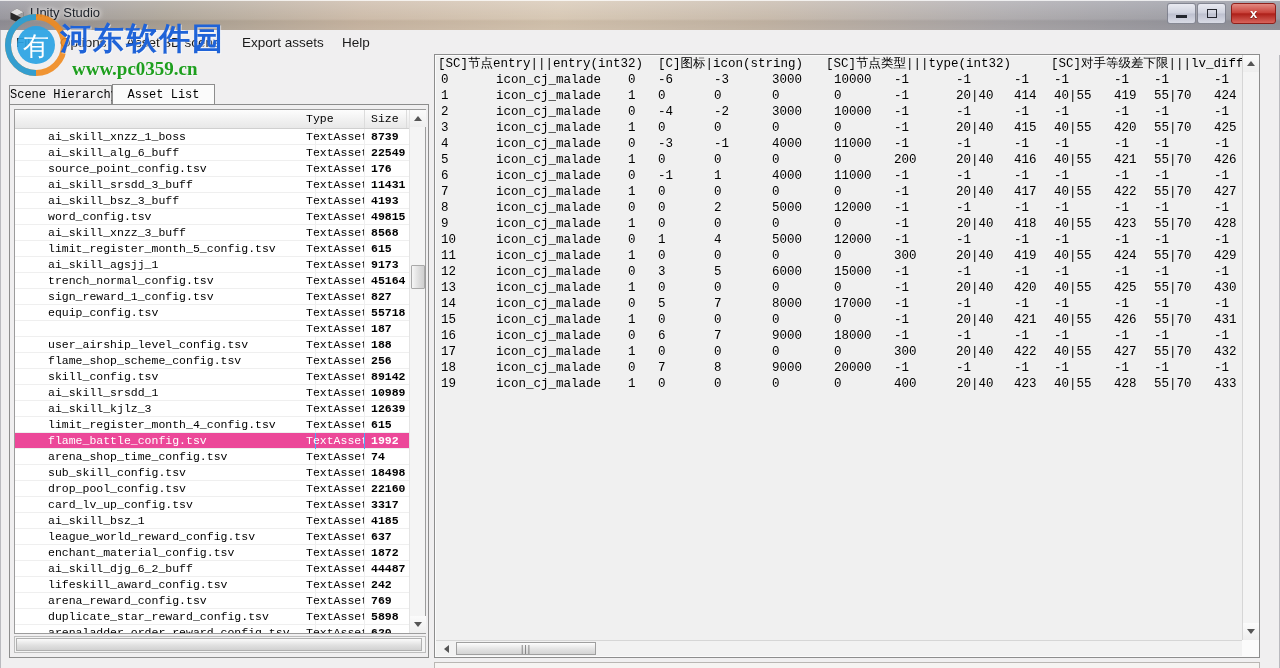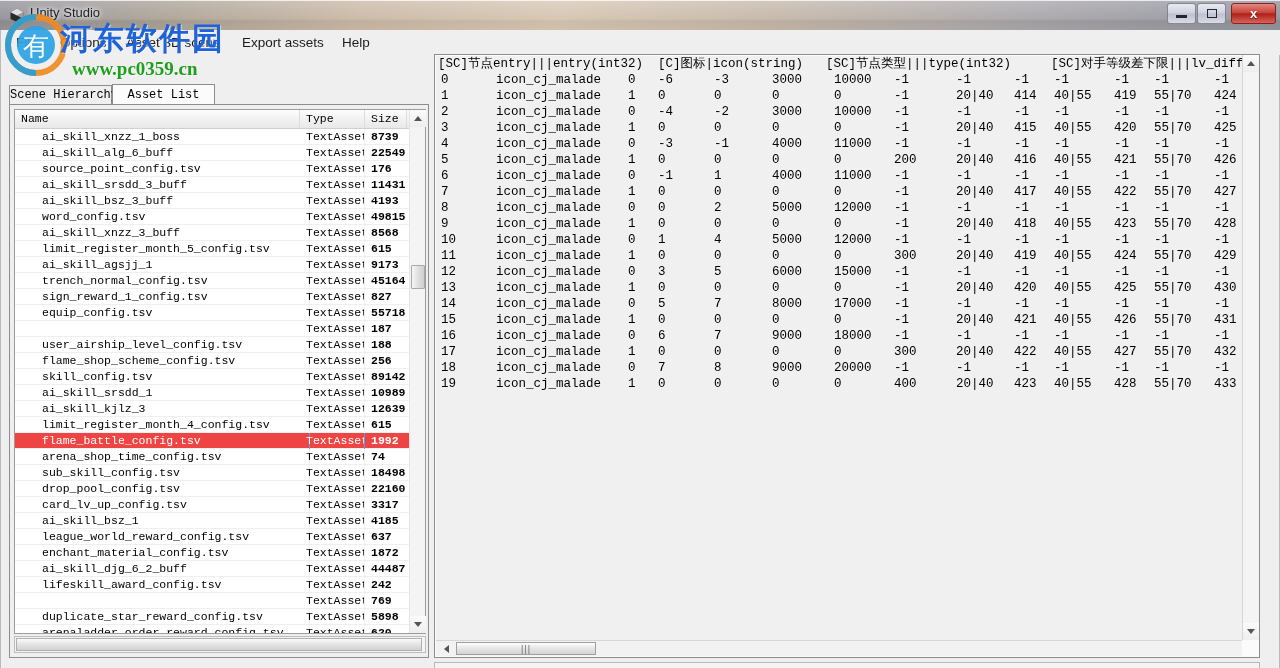--- a/index.html
+++ b/index.html
@@ -123,30 +123,30 @@
 
   #list-rows {
     position:absolute; left:0; top:19px; width:410px; height:504px;
     overflow:hidden;
   }
   .row {
     position:relative; height:16px; width:410px;
     border-bottom:1px solid #efefef;
     white-space:nowrap;
   }
-  .row.sel { background:#ef4444; }
+  .row.sel { background:#ec4899; }
   .cell {
     position:absolute; top:0; height:16px;
     font-family:"Liberation Mono","DejaVu Sans Mono",monospace;
     font-size:11.5px; color:#000; line-height:16px;
     padding-left:6px; white-space:nowrap; overflow:hidden;
     border-right:1px solid #efefef;
   }
   .row.sel .cell { color:#fff; border-right:1px solid #4aa6f5; }
-  .c-name { left:10px;    width:285px;padding-left:17px; }
+  .c-name { left:16px;    width:285px;padding-left:17px; }
   .c-type { left:285px; width:65px; }
   .c-size { left:350px; width:66px;font-weight:bold; }
 
   
   #left-vsb {
     position:absolute; left:394px; top:0; width:16px; height:523px;
     background:#f4f4f4; border-left:1px solid #e4e4e4;
   }
   .sb-arrow {
     position:absolute; left:0; width:16px; height:17px;
@@ -283,21 +283,20 @@
 
     <div id="tabstrip">
       <div class="tab" id="tab-scene">Scene Hierarchy</div>
       <div class="tab" id="tab-asset">Asset List</div>
     </div>
 
     <div id="left-panel">
       <div id="list-outer">
 
         <div id="list-header">
-          <div class="hcell" id="h-name">Name</div>
           <div class="hcell" id="h-type">Type</div>
           <div class="hcell" id="h-size">Size</div>
           <div class="hcell" id="h-pad"></div>
         </div>
 
         <div id="list-rows">
             <div class="row">
               <div class="cell c-name">ai_skill_xnzz_1_boss</div>
               <div class="cell c-type">TextAsset</div>
               <div class="cell c-size">8739</div>
@@ -435,20 +434,21 @@
               <div class="cell c-name">ai_skill_djg_6_2_buff</div>
               <div class="cell c-type">TextAsset</div>
               <div class="cell c-size">44487</div>
             </div>
             <div class="row">
               <div class="cell c-name">lifeskill_award_config.tsv</div>
               <div class="cell c-type">TextAsset</div>
               <div class="cell c-size">242</div>
             </div>
             <div class="row">
+              <div class="cell c-name">arena_reward_config.tsv</div>
               <div class="cell c-type">TextAsset</div>
               <div class="cell c-size">769</div>
             </div>
             <div class="row">
               <div class="cell c-name">duplicate_star_reward_config.tsv</div>
               <div class="cell c-type">TextAsset</div>
               <div class="cell c-size">5898</div>
             </div>
             <div class="row">
               <div class="cell c-name">arenaladder_order_reward_config.tsv</div>

